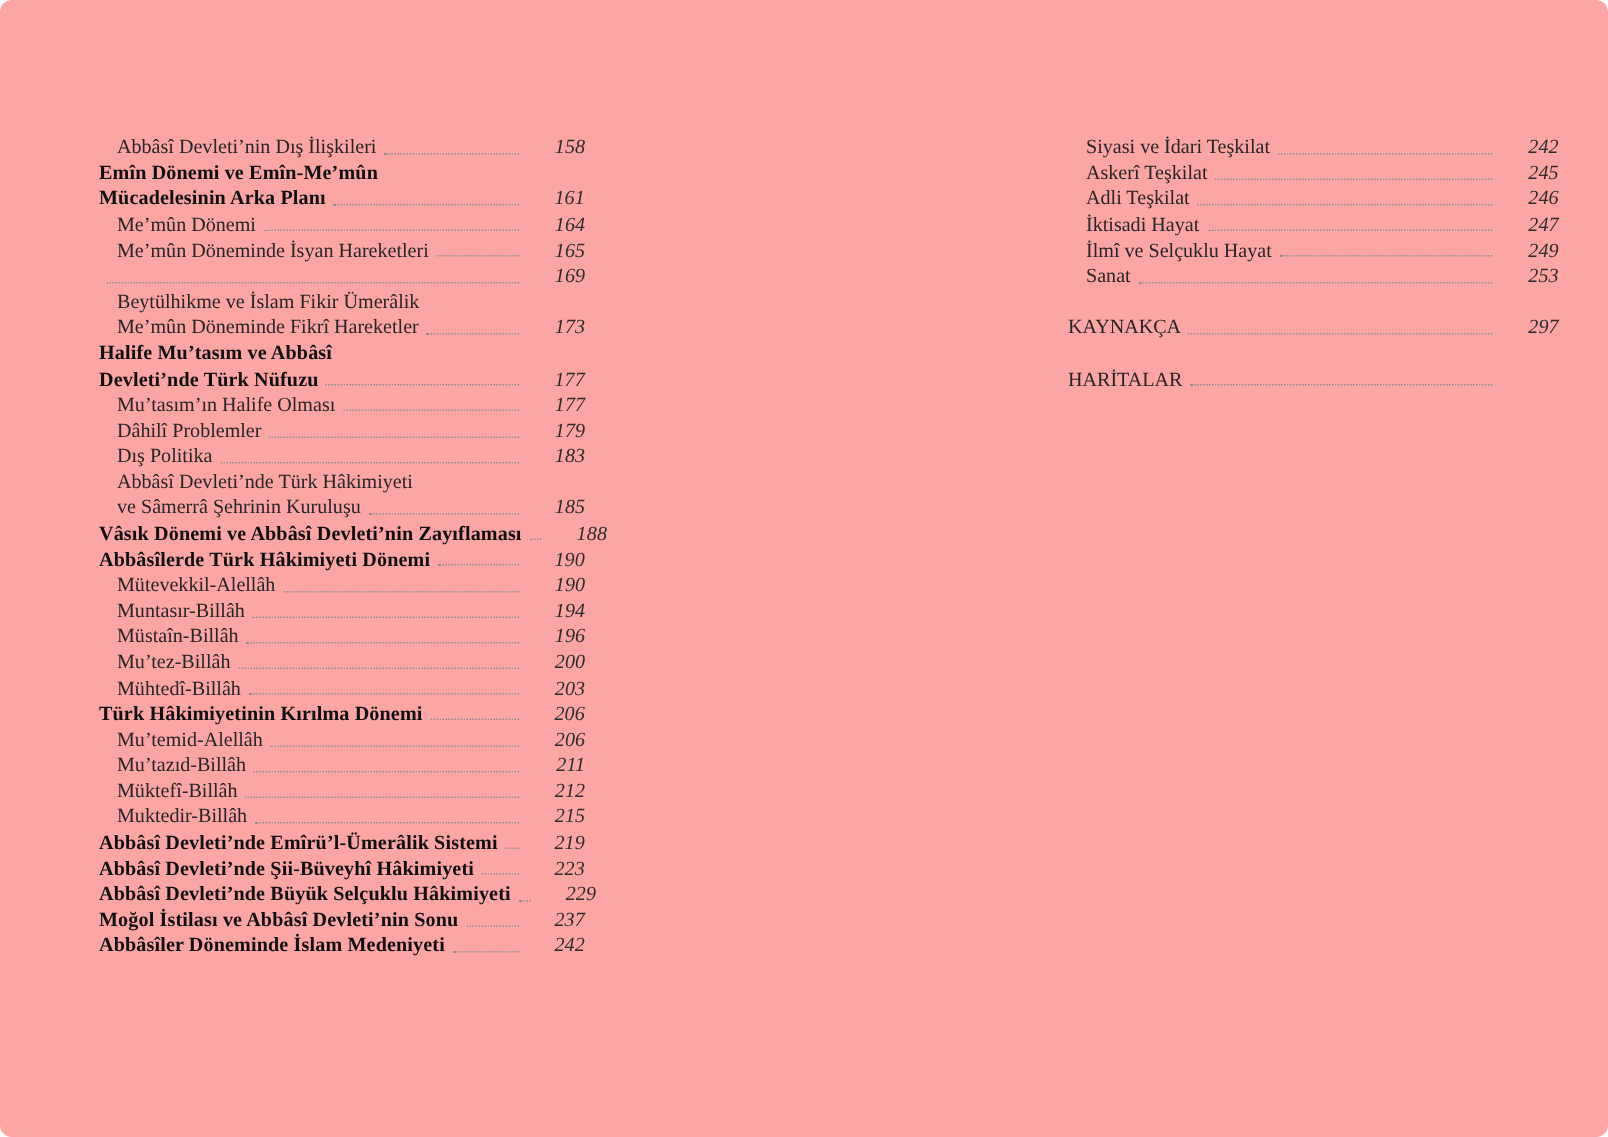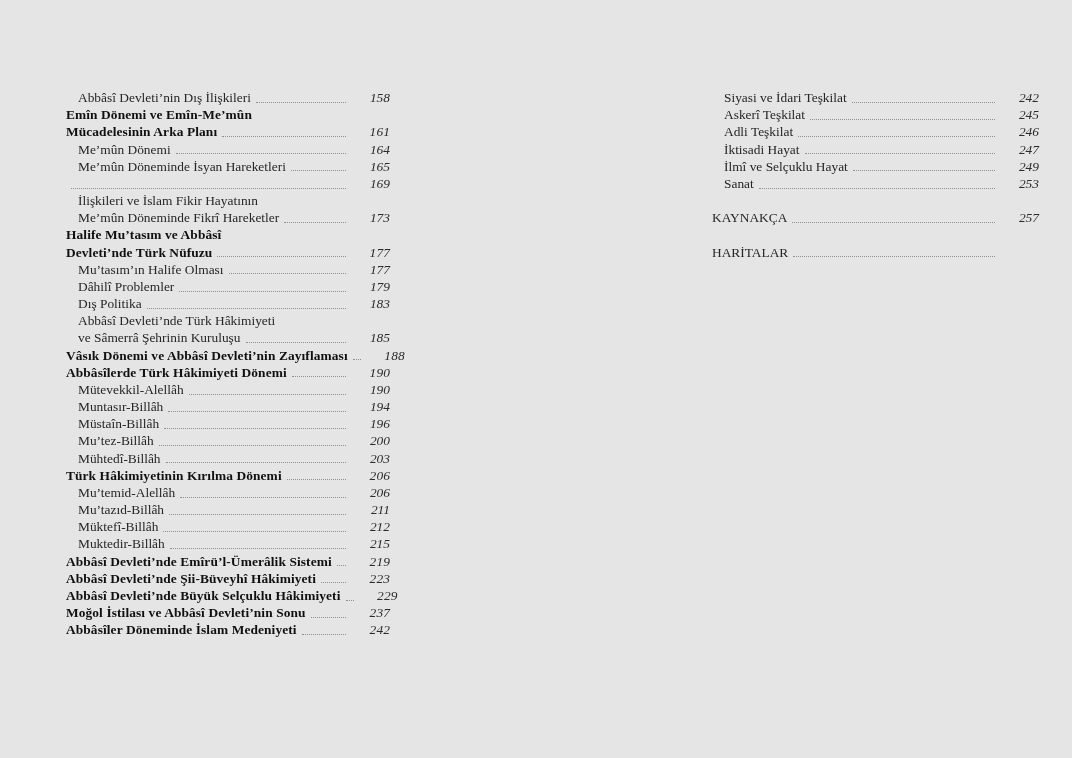--- a/index.html
+++ b/index.html
@@ -11,21 +11,22 @@
     height: 758px;
     background: #ffffff;
     font-family: "Liberation Serif", "DejaVu Serif", serif;
     color: #262626;
     overflow: hidden;
     position: relative;
   }
   .page-spread {
     position: absolute;
     inset: 0;
-    background: #e5e5e5;
+    background: #fca5a5;
+    border-radius: 8px;
   }
   .toc-column {
     position: absolute;
     top: 89px;
   }
   #col-left  { left: 66px;  width: 324px; }
   #col-right { left: 712px; width: 327px; }
 
   .toc-row {
     display: flex;
@@ -88,21 +89,21 @@
       <div class="toc-row indent-1">
         <span class="toc-label">Me’mûn Döneminde İsyan Hareketleri</span>
         <span class="dot-leader"></span>
         <span class="page-num">165</span>
       </div>
       <div class="toc-row indent-1">
         <span class="dot-leader"></span>
         <span class="page-num">169</span>
       </div>
       <div class="toc-row indent-1">
-        <span class="toc-label">İlişkileri ve İslam Fikir Hayatının</span>
+        <span class="toc-label">Beytülhikme ve İslam Fikir Ümerâlik</span>
       </div>
       <div class="toc-row indent-1">
         <span class="toc-label">Me’mûn Döneminde Fikrî Hareketler</span>
         <span class="dot-leader"></span>
         <span class="page-num">173</span>
       </div>
       <div class="toc-row bold">
         <span class="toc-label">Halife Mu’tasım ve Abbâsî</span>
       </div>
       <div class="toc-row bold">
@@ -247,21 +248,21 @@
       </div>
       <div class="toc-row indent-1">
         <span class="toc-label">Sanat</span>
         <span class="dot-leader"></span>
         <span class="page-num">253</span>
       </div>
       <div class="toc-gap"></div>
       <div class="toc-row">
         <span class="toc-label">KAYNAKÇA</span>
         <span class="dot-leader"></span>
-        <span class="page-num">257</span>
+        <span class="page-num">297</span>
       </div>
       <div class="toc-gap"></div>
       <div class="toc-row">
         <span class="toc-label">HARİTALAR</span>
         <span class="dot-leader"></span>
         <span class="page-num"></span>
       </div>
     </div>
 </div>
 

